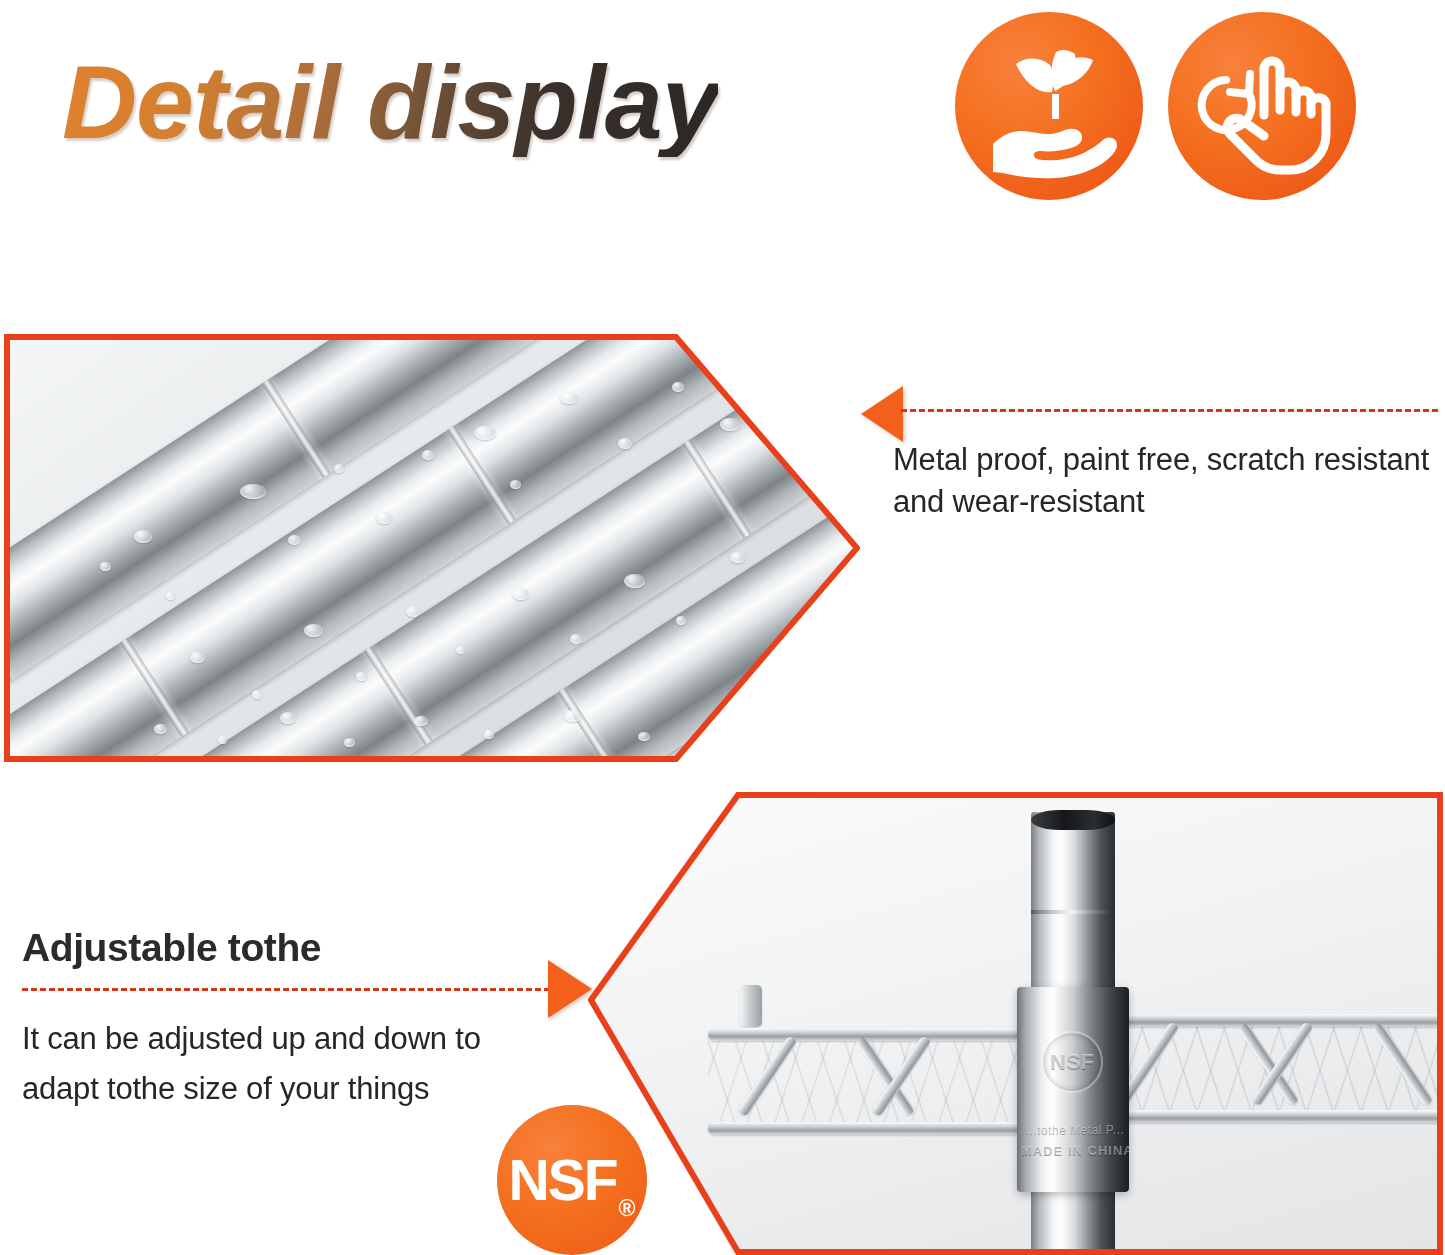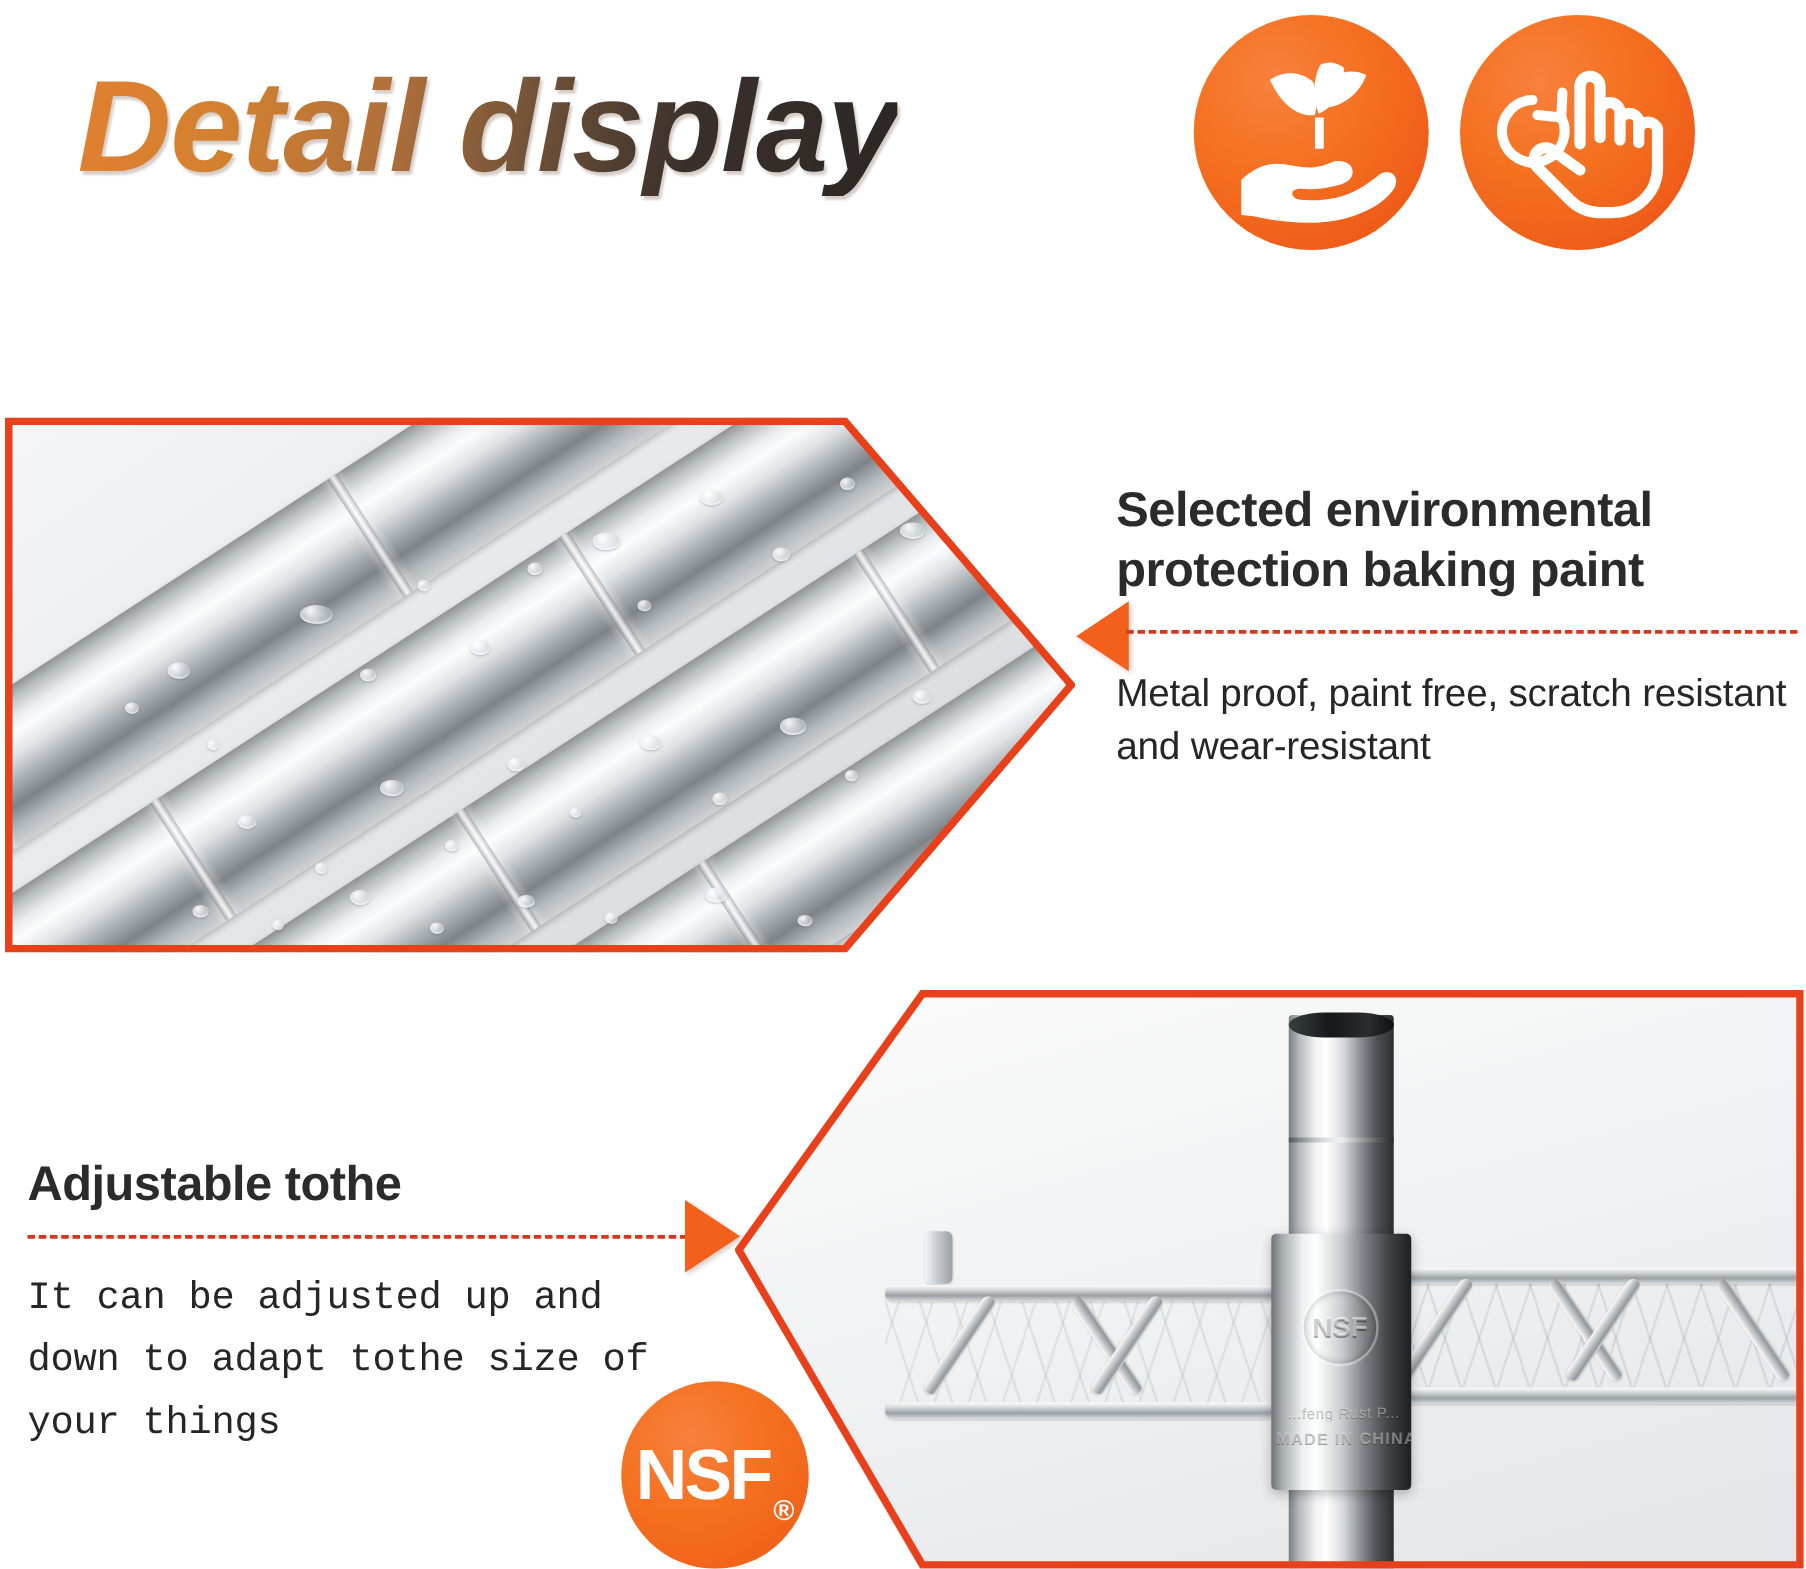--- a/index.html
+++ b/index.html
@@ -112,21 +112,21 @@
   .tri-right {
     position:absolute; right:-62px; top:-14px;
     width:0; height:0;
     border-top:29px solid transparent;
     border-bottom:29px solid transparent;
     border-left:44px solid #F2601B;
     filter:drop-shadow(2px 2px 2px rgba(120,60,30,0.28));
   }
   #callout-bottom .subtext {
     margin-top:6px; font-size:31px; color:#262626;
-    line-height:1.62; letter-spacing:-0.2px; font-weight:400;font-family:Liberation Mono, monospace;
+    line-height:1.62; letter-spacing:-0.2px; font-weight:400;
   }
 
   
   #panel-bottom {
     position:absolute; left:588px; top:792px;
     width:855px; height:463px;
   }
   #panel-bottom .photo-clip {
     position:absolute; inset:0;
     clip-path:polygon(17.2% 0%, 100% 0%, 100% 100%, 17.2% 100%, 0% 45%);
@@ -334,21 +334,20 @@
       <div class="drop" style="left:560px;top:376px;width:18px;height:12px"></div>
       <div class="drop" style="left:634px;top:398px;width:12px;height:9px"></div>
     </div>
   </div>
   <svg class="frame-outline" viewBox="0 0 856 428" preserveAspectRatio="none">
     <polygon points="3,3 672,3 853,214 672,425 3,425" fill="none" stroke="#E8401A" stroke-width="6"></polygon>
   </svg>
 </div>
 
 <div id="callout-top">
-  <div class="headline">Selected environmental protection baking paint</div>
   <div class="divider-row">
     <div class="tri-left"></div>
     <div class="dash-line"></div>
   </div>
   <div class="subtext">Metal proof, paint free, scratch resistant and wear-resistant</div>
 </div>
 
 <div id="callout-bottom">
   <div class="headline">Adjustable tothe</div>
   <div class="divider-row">
@@ -379,21 +378,21 @@
     <div class="truss" style="left:200px;top:246px;height:92px;transform:rotate(34deg);transform-origin:50% 0"></div>
     <div class="truss" style="left:266px;top:246px;height:92px;transform:rotate(-34deg);transform-origin:50% 0"></div>
     <div class="truss" style="left:334px;top:246px;height:92px;transform:rotate(34deg);transform-origin:50% 0"></div>
 
     <div class="post"></div>
     <div class="post-cap"></div>
     <div class="post-seam" style="top:118px"></div>
 
     <div class="collar">
       <div class="collar-nsf">NSF</div>
-      <div class="collar-brand">...feng Rust P...</div>
+      <div class="collar-brand">...tothe Metal P...</div>
       <div class="collar-made">MADE IN CHINA</div>
     </div>
   </div>
   <svg class="frame-outline" style="position:absolute;inset:0;pointer-events:none" viewBox="0 0 855 463" preserveAspectRatio="none">
     <polygon points="150,3 852,3 852,460 150,460 3,208" fill="none" stroke="#E8401A" stroke-width="6"></polygon>
   </svg>
 </div>
 
 <div id="nsf-badge">
   <span class="nsf-text">NSF</span>

